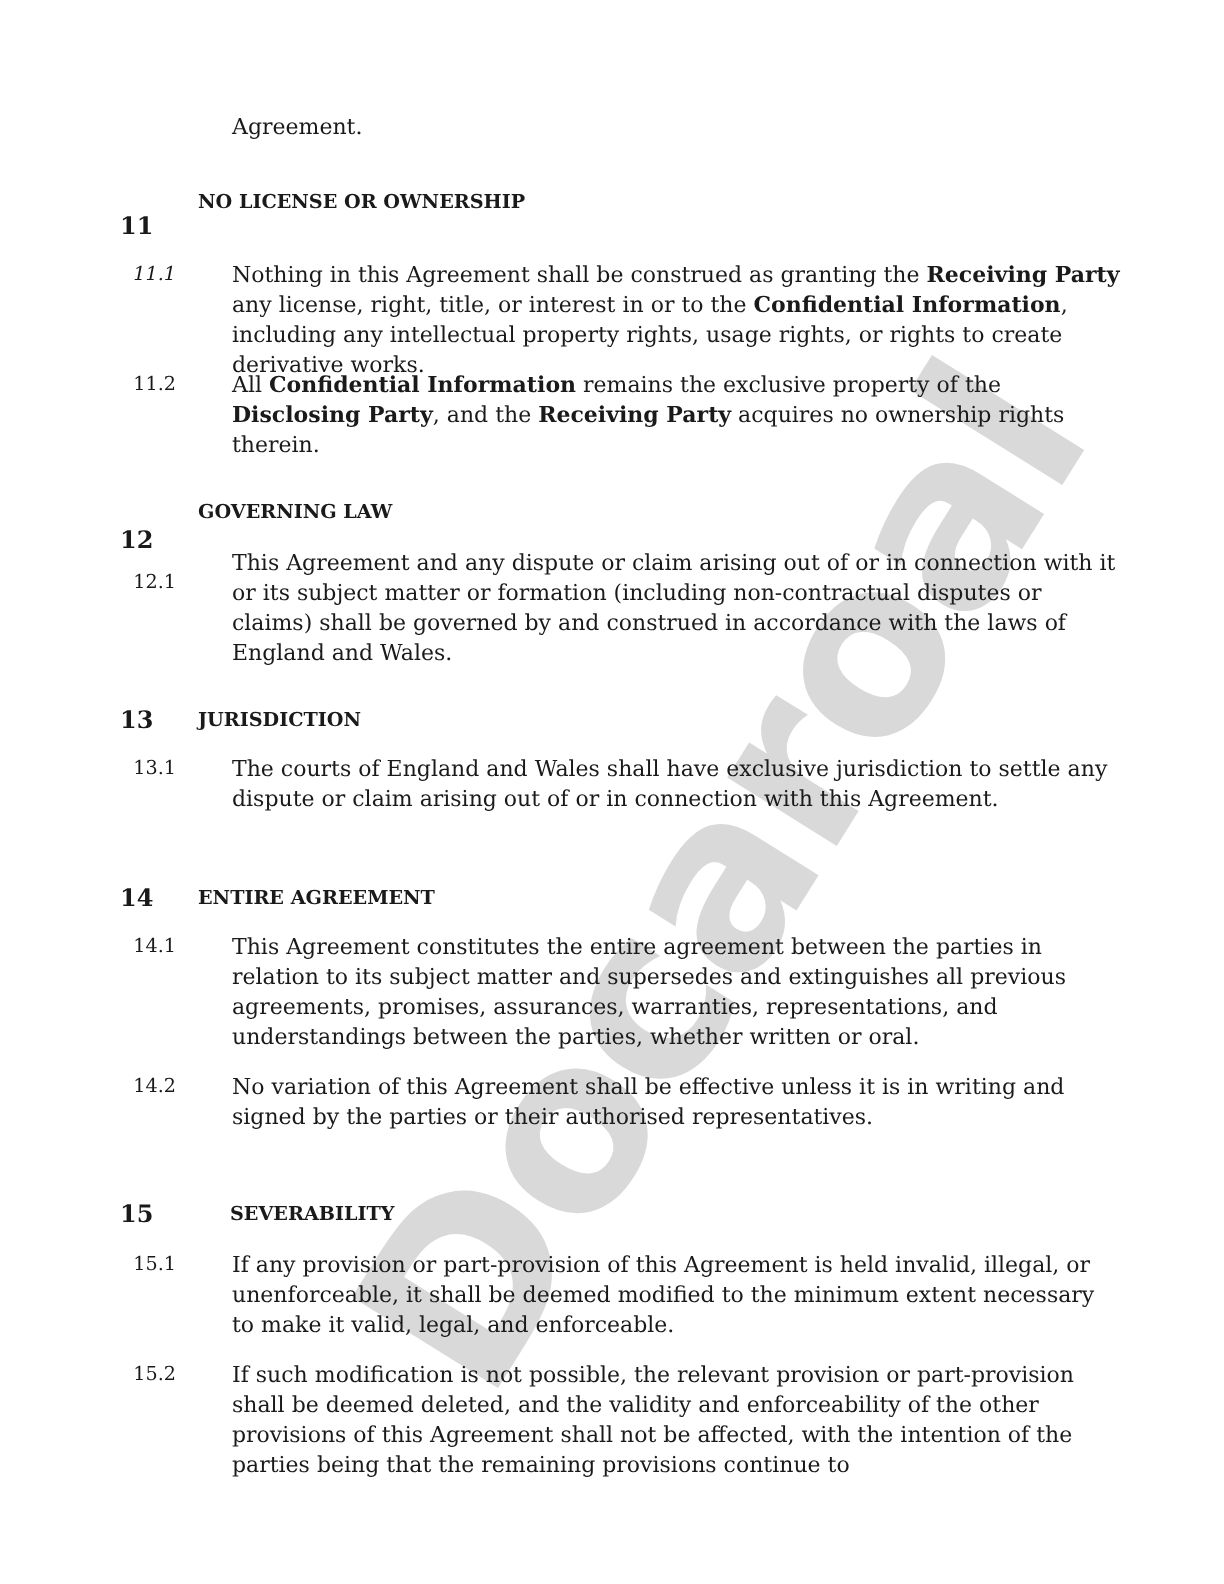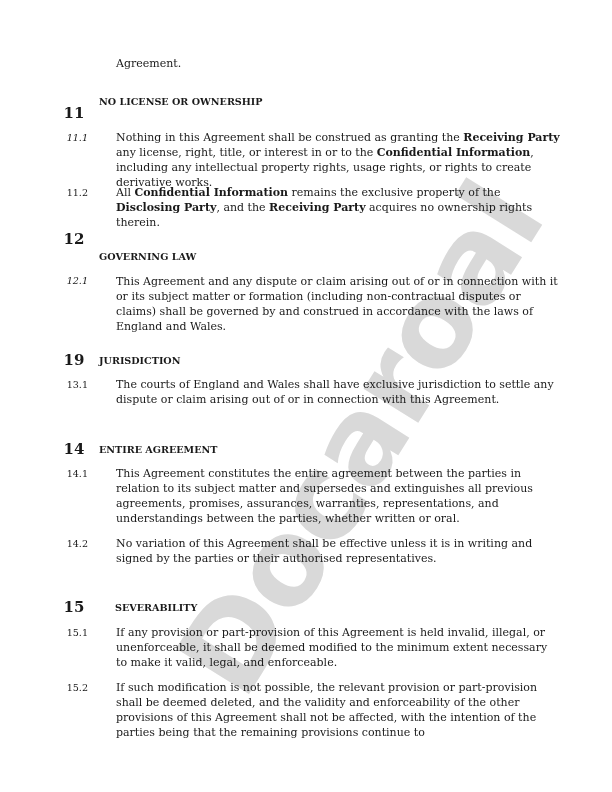--- a/index.html
+++ b/index.html
@@ -19,21 +19,21 @@
     font-weight: bold;
     font-size: 118px;
     color: #d9d9d9;
     letter-spacing: -2px;
     white-space: nowrap;
     z-index: 0;
     text-align: center;
   }
   .content { position: absolute; left: 0; top: 0; width: 612px; z-index: 1; }
   .line-block { position: absolute; left: 116px; width: 445px; font-size: 11px; line-height: 15px; }
-  .heading-num { position: absolute; font-weight: bold; font-size: 15px; line-height: 15px; width: 28px; text-align: center; left: 60px; }
+  .heading-num { position: absolute; font-weight: bold; font-size: 12px; line-height: 15px; width: 28px; text-align: left; left: 60px; }
   .heading { position: absolute; left: 99px; font-weight: bold; font-size: 9.6px; line-height: 15px; }
   .clause-num { position: absolute; left: 60px; width: 28px; text-align: right; font-size: 9.6px; line-height: 15px; }
   b { font-weight: bold; }
   p { margin: 0; }
 </style>
 </head>
 <body>
 
 <div class="page">
   <div class="watermark">Docaroal</div>
@@ -41,26 +41,26 @@
   <div class="content">
     <p class="line-block" style="top:56px;">Agreement.</p>
 
     <div class="heading-num" style="top:106px;">11</div>
     <div class="heading" style="top:94px;">NO LICENSE OR OWNERSHIP</div>
     <div class="clause-num" style="top:130px;font-style:italic;">11.1</div>
     <p class="line-block clause" style="top:130px;"><span>Nothing in this Agreement shall be construed as granting the </span><b>Receiving Party</b><span> any license, right, title, or interest in or to the </span><b>Confidential Information</b><span>, including any intellectual property rights, usage rights, or rights to create derivative works.</span></p>
     <div class="clause-num" style="top:185px;">11.2</div>
     <p class="line-block clause" style="top:185px;"><span>All </span><b>Confidential Information</b><span> remains the exclusive property of the </span><b>Disclosing Party</b><span>, and the </span><b>Receiving Party</b><span> acquires no ownership rights therein.</span></p>
 
-    <div class="heading-num" style="top:232px;">12</div>
+    <div class="heading-num" style="top:263px;">12</div>
     <div class="heading" style="top:249px;">GOVERNING LAW</div>
-    <div class="clause-num" style="top:273px;font-style:italic;">12.1</div>
+    <div class="clause-num" style="top:284px;">12.1</div>
     <p class="line-block clause" style="top:274px;"><span>This Agreement and any dispute or claim arising out of or in connection with it or its subject matter or formation (including non-contractual disputes or claims) shall be governed by and construed in accordance with the laws of England and Wales.</span></p>
 
-    <div class="heading-num" style="top:353px;">19</div>
+    <div class="heading-num" style="top:353px;">13</div>
     <div class="heading" style="top:353px;">JURISDICTION</div>
     <div class="clause-num" style="top:377px;">13.1</div>
     <p class="line-block clause" style="top:377px;"><span>The courts of England and Wales shall have exclusive jurisdiction to settle any dispute or claim arising out of or in connection with this Agreement.</span></p>
 
     <div class="heading-num" style="top:442px;">14</div>
     <div class="heading" style="top:442px;">ENTIRE AGREEMENT</div>
     <div class="clause-num" style="top:466px;">14.1</div>
     <p class="line-block clause" style="top:466px;"><span>This Agreement constitutes the entire agreement between the parties in relation to its subject matter and supersedes and extinguishes all previous agreements, promises, assurances, warranties, representations, and understandings between the parties, whether written or oral.</span></p>
     <div class="clause-num" style="top:536px;">14.2</div>
     <p class="line-block clause" style="top:536px;"><span>No variation of this Agreement shall be effective unless it is in writing and signed by the parties or their authorised representatives.</span></p>

